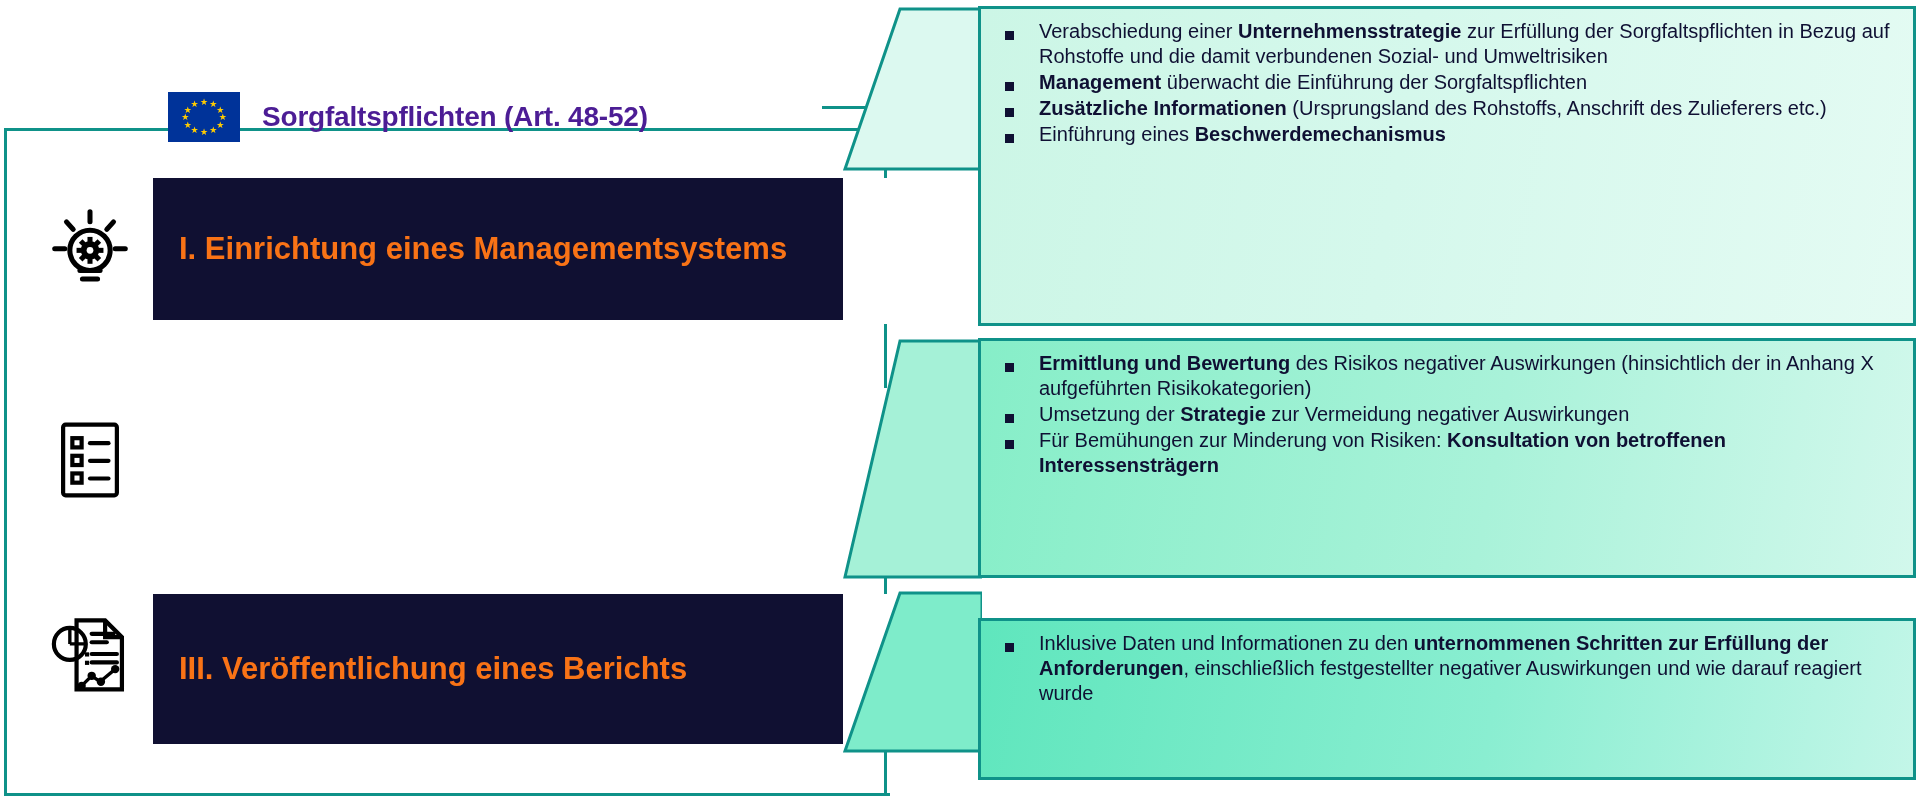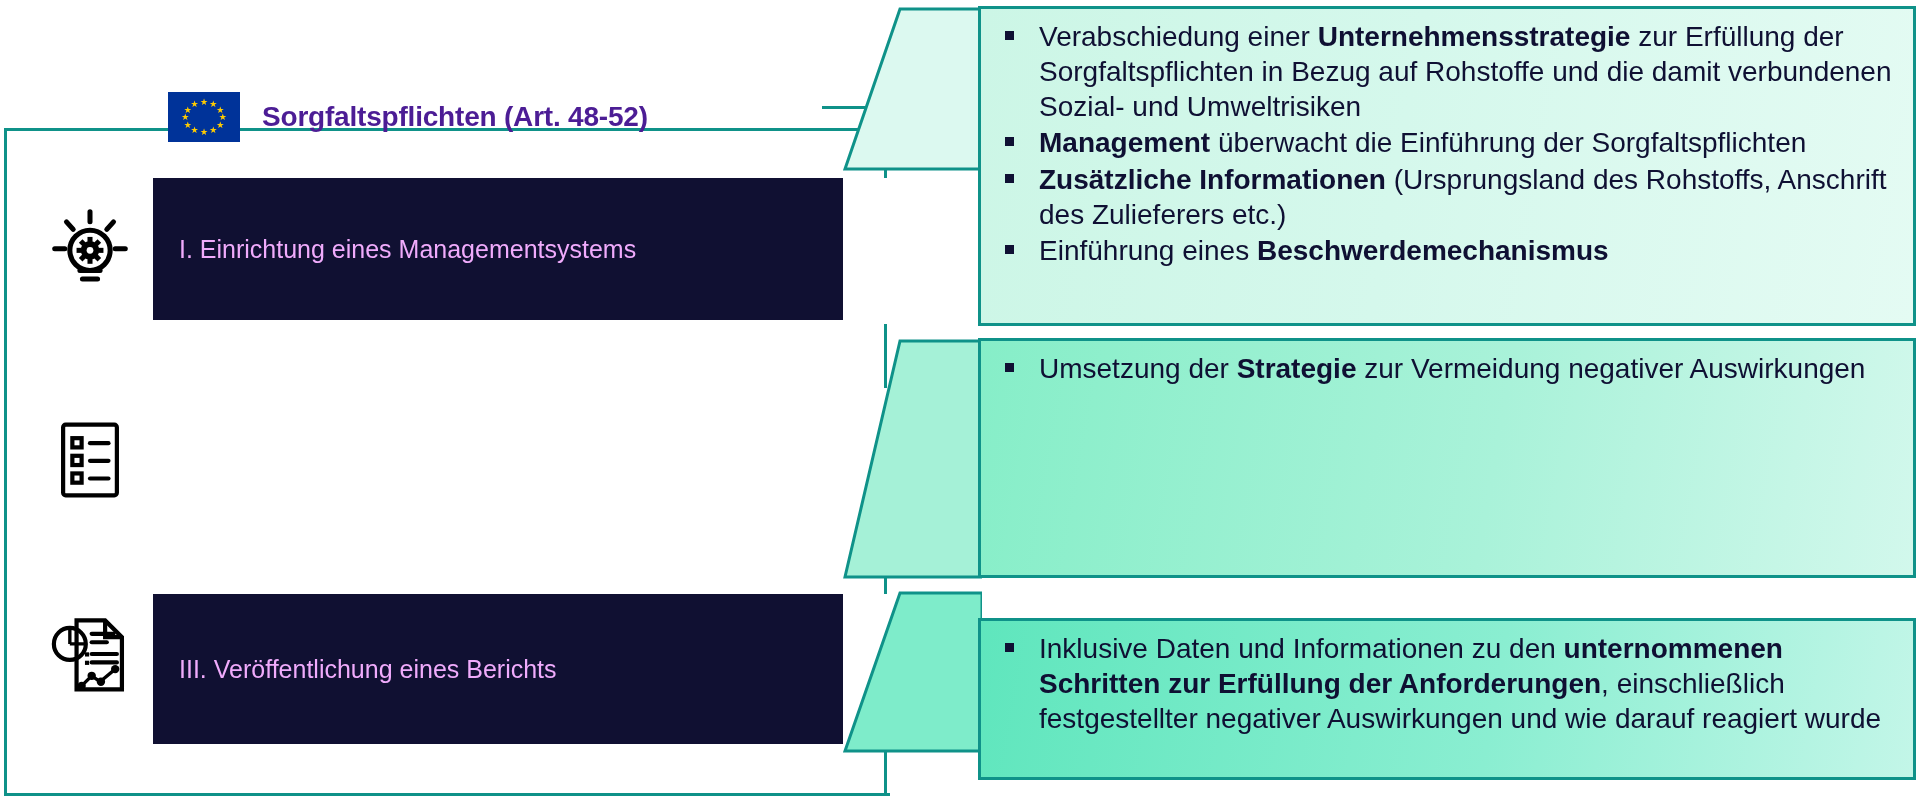--- a/index.html
+++ b/index.html
@@ -103,24 +103,24 @@
     position: absolute;
     left: 153px;
     width: 690px;
     background: #101032;
     display: flex;
     align-items: center;
     box-sizing: border-box;
     padding: 14px 26px;
   }
   .step-label {
-    color: #f0abfc;
-    font-size: 25px;
+    color: #f97316;
+    font-size: 31px;
     line-height: 1.32;
-    font-weight: normal;
+    font-weight: bold;
   }
   #step-1 { top: 178px; height: 142px; }
   #step-2 { top: 388px; height: 152px; }
   #step-3 { top: 594px; height: 150px; align-items: center; }
 
   
   .step-icon {
     position: absolute;
     left: 48px;
     width: 84px;
@@ -172,21 +172,21 @@
   ul.bullets {
     list-style: none;
     margin: 0;
     padding: 0;
   }
   ul.bullets li {
     position: relative;
     padding-left: 48px;
     margin: 0 0 1px 0;
     color: #0f1033;
-    font-size: 28px;
+    font-size: 20px;
     line-height: 1.255;
   }
   ul.bullets li::before {
     content: "";
     position: absolute;
     left: 14px;
     top: 12px;
     width: 9px;
     height: 9px;
     background: #0f1033;
@@ -282,21 +282,23 @@
 
 
   <div class="wedge" style="left:840px; top:338px; width:142px; height:242px;">
     <svg width="142" height="242" viewBox="0 0 142 242">
       <path d="M142 3 L60 3 L5 239 L142 239 Z" fill="#a5f1d7" stroke="#0f9289" stroke-width="3"></path>
     </svg>
   </div>
 
   <div class="callout" id="callout-2">
     <ul class="bullets" id="bullets-2">
+        <li><b>Ermittlung und Bewertung</b><span> des Risikos negativer Auswirkungen (hinsichtlich der in Anhang X aufgeführten Risikokategorien)</span></li>
         <li><span>Umsetzung der </span><b>Strategie</b><span> zur Vermeidung negativer Auswirkungen</span></li>
+        <li><span>Für Bemühungen zur Minderung von Risiken: </span><b>Konsultation von betroffenen Interessensträgern</b></li>
       </ul>
   </div>
 
   <div class="step-icon" id="icon-3">
     <svg viewBox="0 0 100 100" fill="none" stroke="currentColor" stroke-width="5">
       <path d="M34 10 h34 l20 20 v62 H34 Z"></path>
       <path d="M68 10 v20 h20"></path>
       <circle cx="26" cy="38" r="19" stroke-width="5"></circle>
       <path d="M26 38 v-19 M26 38 h19" stroke-width="4"></path>
       <path d="M52 26 h26" stroke-linecap="round" stroke-width="5"></path>

